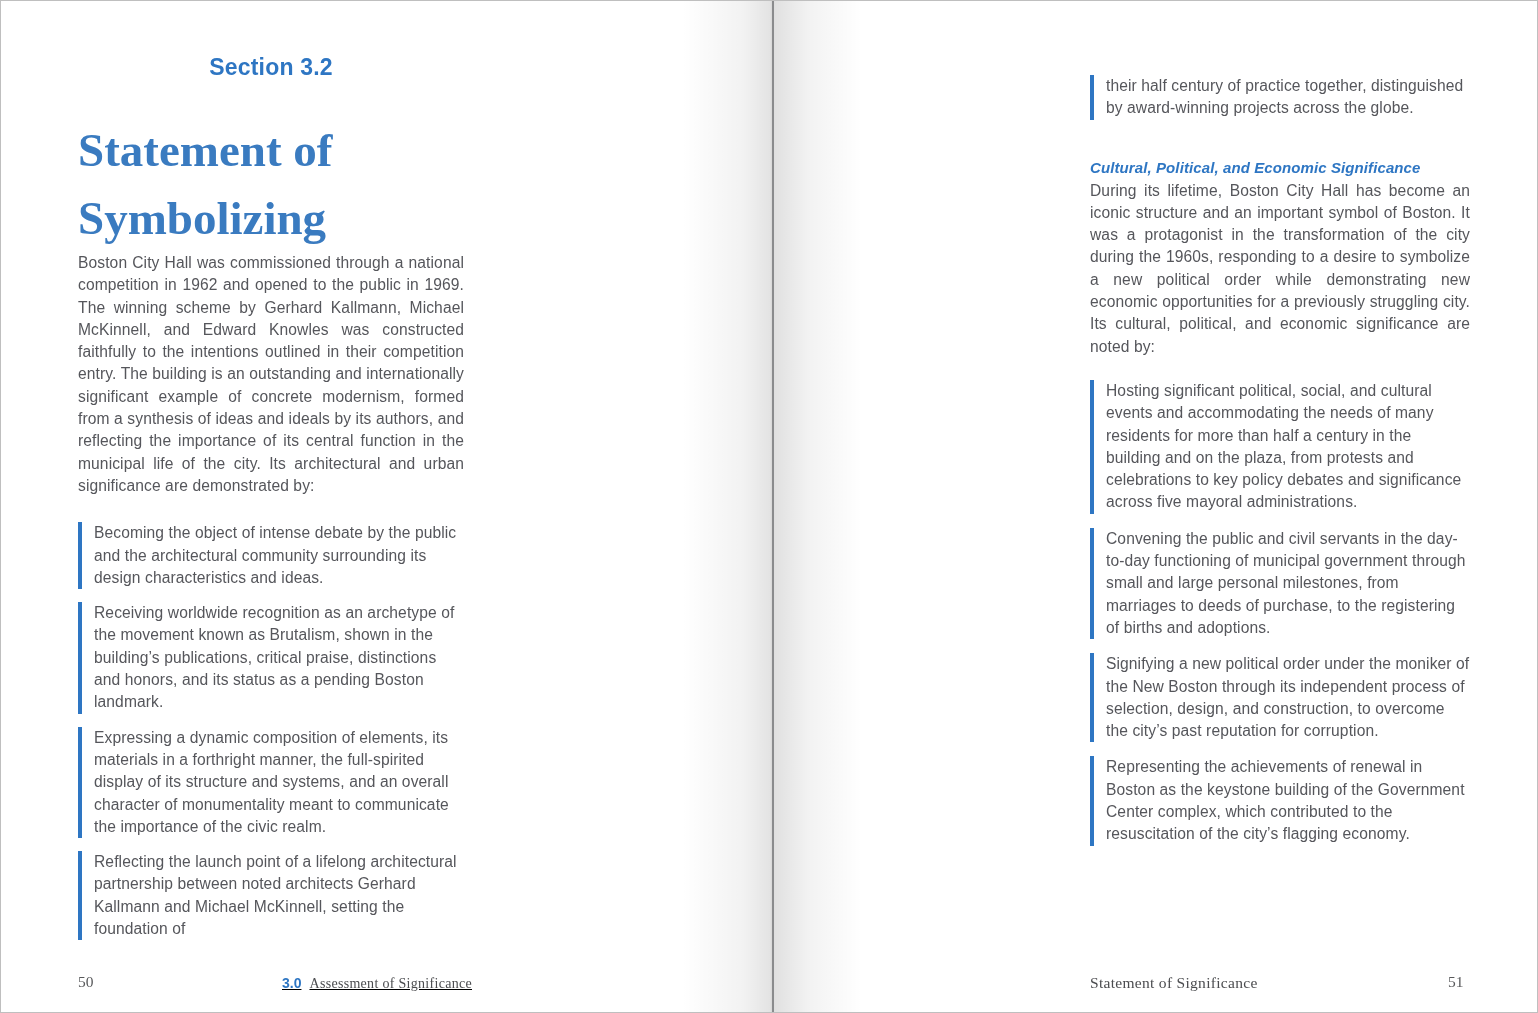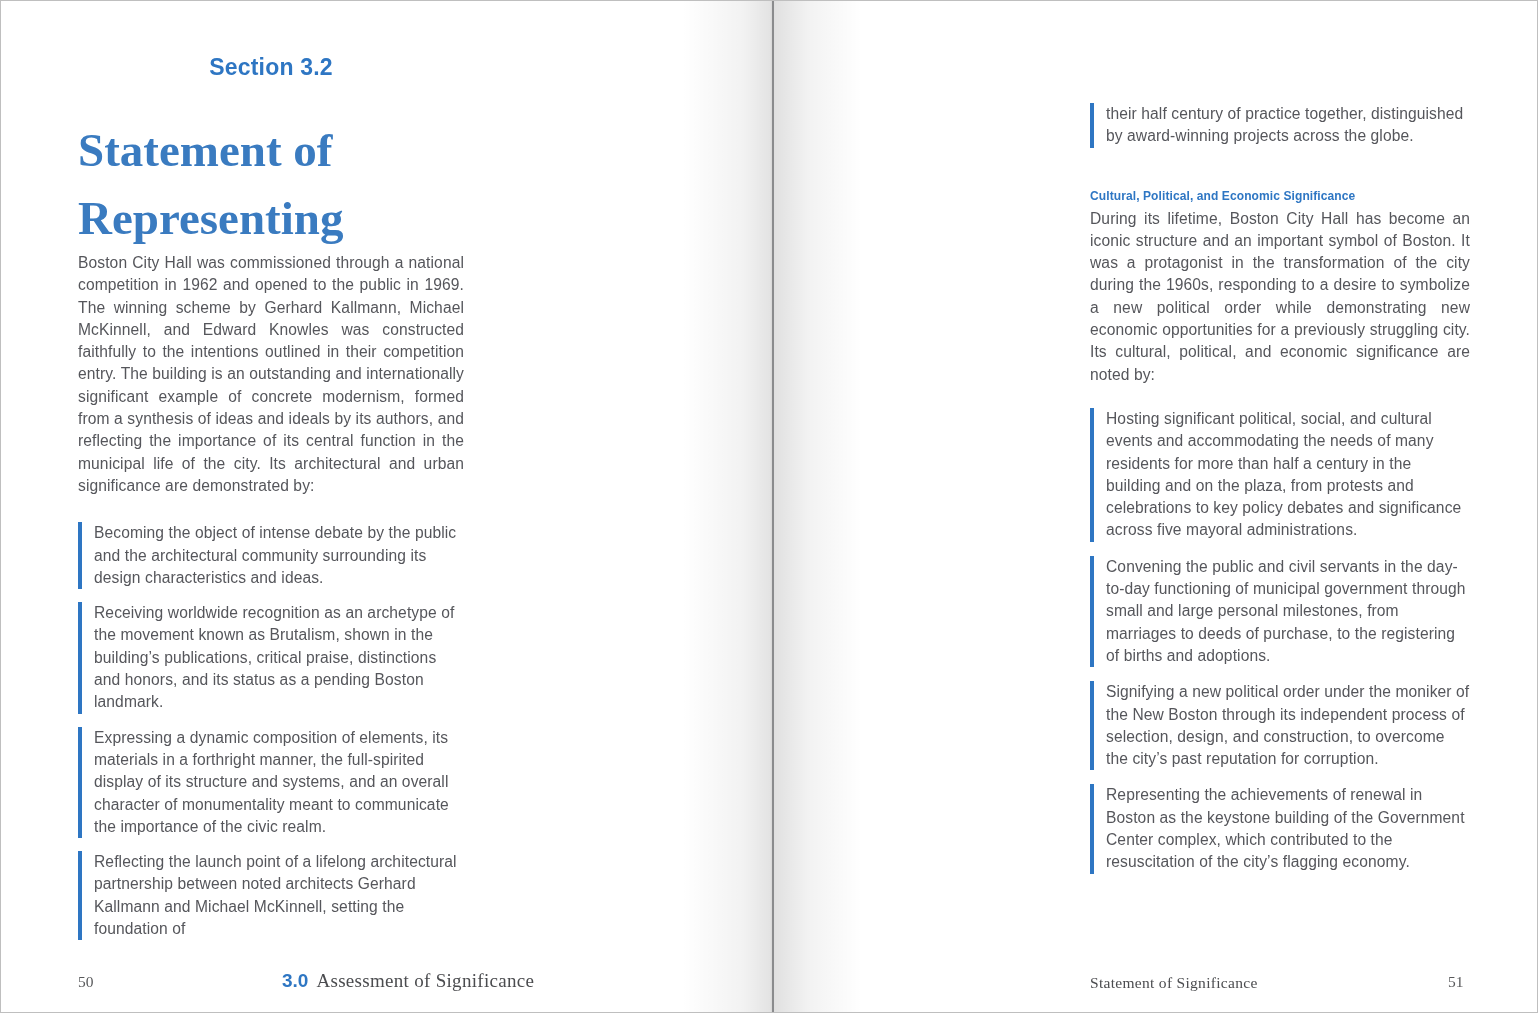--- a/index.html
+++ b/index.html
@@ -56,59 +56,60 @@
   .title{
     margin-top:34px;
     font-family:"Liberation Serif",serif;
     font-weight:bold;
     font-size:47px;line-height:68px;
     color:var(--title-blue);
   }
   .title-line{display:block;}
 
   .subhead{
-    font-size:12px;font-weight:bold;line-height:22px;
+    font-size:15px;font-weight:bold;line-height:22px;
     color:var(--accent-blue);
     letter-spacing:0.1px;
+    font-style:italic;
   }
   .page-left .subhead{margin-top:34px;}
 
   p.body{
     font-size:15.6px;line-height:22.3px;
     color:var(--body-text);
     text-align:justify;
     letter-spacing:0.1px;
   }
 
   .bullets{margin-top:25px;}
   .bullet{
     border-left:4px solid var(--accent-blue);
     padding-left:12px;
     margin-bottom:13px;
   }
   .bullet p.body{text-align:left;}
   .page-right .bullet p.body{text-align:left;}
 
-  .cont-bullet{margin-top:103px;}
+  .cont-bullet{margin-top:75px;}
   .page-right .subhead{margin-top:37px;}
   .page-right p.intro{margin-top:1px;}
   .page-right .bullets{margin-top:22px;}
   .page-right .bullet{margin-bottom:14px;}
 
   .footer-pagenum{
     position:absolute;bottom:22px;
     font-family:"Liberation Serif",serif;
     font-size:15.5px;color:#58595b;
   }
   .page-left .footer-pagenum{left:78px;}
   .page-right .footer-pagenum{left:676px;}
 
   .chapter-footer{
     position:absolute;left:282px;bottom:21px;
-    font-size:19px;white-space:nowrap;
+    font-size:14px;white-space:nowrap;text-decoration:underline;
   }
   .chapter-number{
     font-weight:bold;color:var(--accent-blue);
     font-family:"Liberation Sans",sans-serif;
     margin-right:8px;
   }
   .chapter-title{
     font-family:"Liberation Serif",serif;
     color:var(--footer-text);
     letter-spacing:0.3px;
@@ -124,21 +125,21 @@
 <body>
 
 <div class="spread">
 
   <section class="page page-left">
     <div class="col">
       <div class="kicker">Section 3.2</div>
 
       <h1 class="title">
           <span class="title-line">Statement of</span>
-          <span class="title-line">Representing</span>
+          <span class="title-line">Symbolizing</span>
         </h1>
 
 
       <p class="body intro">Boston City Hall was commissioned through a national competition in 1962 and opened to the public in 1969. The winning scheme by Gerhard Kallmann, Michael McKinnell, and Edward Knowles was constructed faithfully to the intentions outlined in their competition entry. The building is an outstanding and internationally significant example of concrete modernism, formed from a synthesis of ideas and ideals by its authors, and reflecting the importance of its central function in the municipal life of the city. Its architectural and urban significance are demonstrated by:</p>
 
       <div class="bullets">
         <div class="bullet">
           <p class="body">Becoming the object of intense debate by the public and the architectural community surrounding its design characteristics and ideas.</p>
         </div>
         <div class="bullet">

